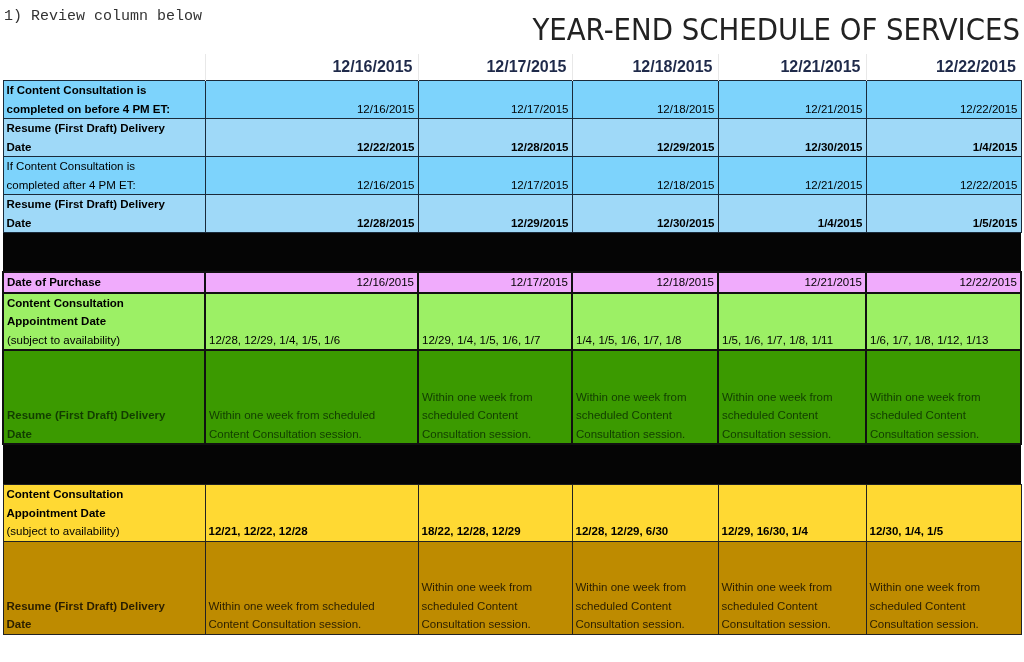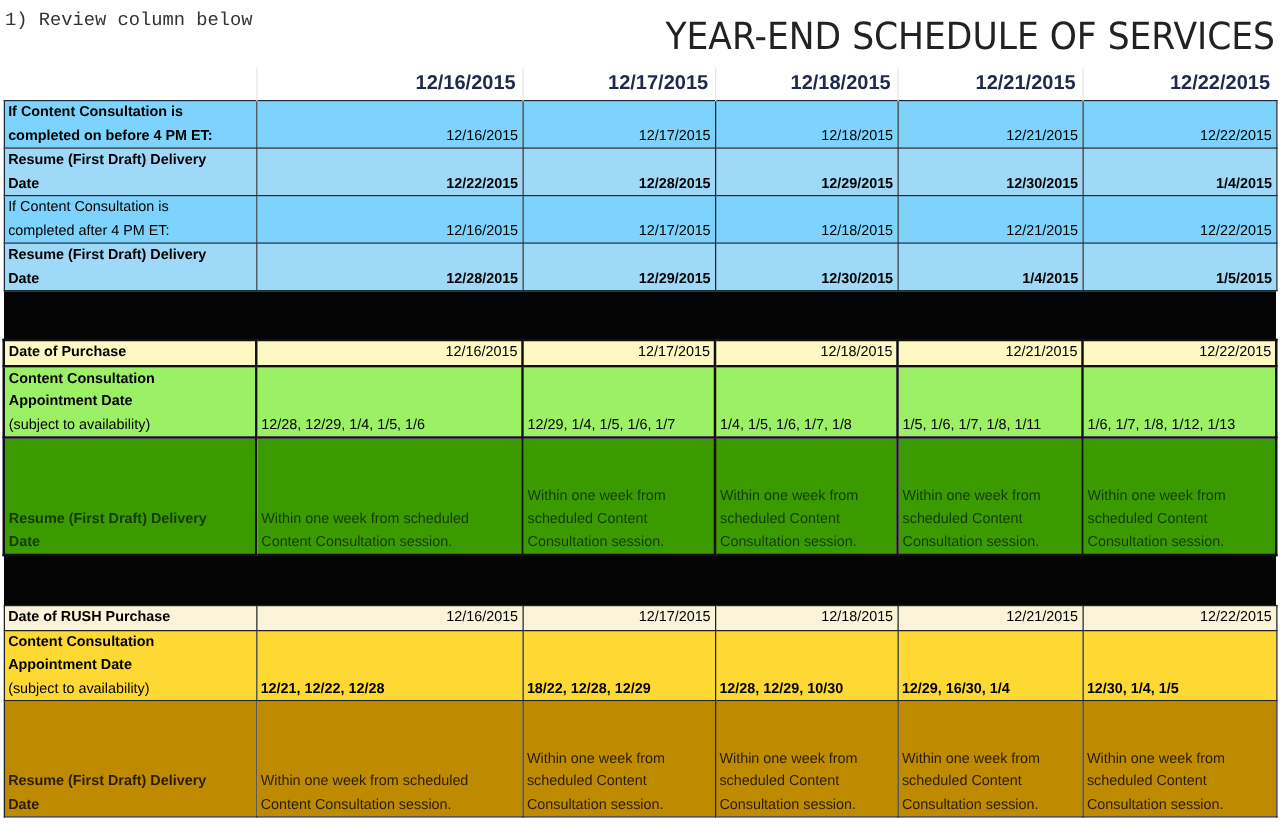--- a/index.html
+++ b/index.html
@@ -16,21 +16,21 @@
   col.c5 { width:155px; }
   .hdr td { height:26px; font-size:16px; font-weight:bold; color:#1f2a4a; text-align:right; background:#fff; border-left:1px solid #e8e8e8; padding-right:5px; vertical-align:middle; }
   .hdr td.lab { border-left:none; }
   .r { text-align:right; }
   .b { font-weight:bold; }
   .i { }
   .blue-light td { background:#7dd3fc; border:1px solid #1a2a3a; height:37px; }
   .blue-dark td { background:#9fd9f8; border:1px solid #1a2a3a; height:37px; }
   .black td { background:#050505; height:38px; border:none; }
   .black2 td { background:#050505; height:39px; border:none; }
-  .gp td { background:#fef9c3; border:2px solid #111; height:18px; }
+  .gp td { background:#f0abfc; border:2px solid #111; height:18px; }
   .ga td { background:#9cf065; border:2px solid #111; height:55px; }
   .gd td { background:#3b9a00; border:2px solid #111; height:92px; color:#123d00; }
   .yp td { background:#fcf4d8; border:1px solid #222; height:18px; }
   .ya td { background:#ffd933; border:1px solid #222; height:55px; }
   .yd td { background:#be8b00; border:1px solid #222; height:92px; color:#2a1e00; }
   .lbl { white-space:normal; }
   .lbl span { display:block; }
   .multi span { display:block; }
 </style>
 </head>
@@ -159,37 +159,29 @@
       <span>Within one week from</span>
       <span>scheduled Content</span>
       <span>Consultation session.</span>
     </td>
   </tr>
 
   <tr class="black2">
     <td colspan="6"></td>
   </tr>
 
-  <tr class="yp">
-    <td class="b">Date of RUSH Purchase</td>
-    <td class="r">12/16/2015</td>
-    <td class="r">12/17/2015</td>
-    <td class="r">12/18/2015</td>
-    <td class="r">12/21/2015</td>
-    <td class="r">12/22/2015</td>
-  </tr>
   <tr class="ya">
     <td class="lbl">
       <span class="b">Content Consultation</span>
       <span class="b">Appointment Date</span>
       <span>(subject to availability)</span>
     </td>
     <td class="b">12/21, 12/22, 12/28</td>
     <td class="b">18/22, 12/28, 12/29</td>
-    <td class="b">12/28, 12/29, 10/30</td>
+    <td class="b">12/28, 12/29, 6/30</td>
     <td class="b">12/29, 16/30, 1/4</td>
     <td class="b">12/30, 1/4, 1/5</td>
   </tr>
   <tr class="yd">
     <td class="lbl b">
       <span>Resume (First Draft) Delivery</span>
       <span>Date</span>
     </td>
     <td class="i multi">
       <span>Within one week from scheduled</span>

